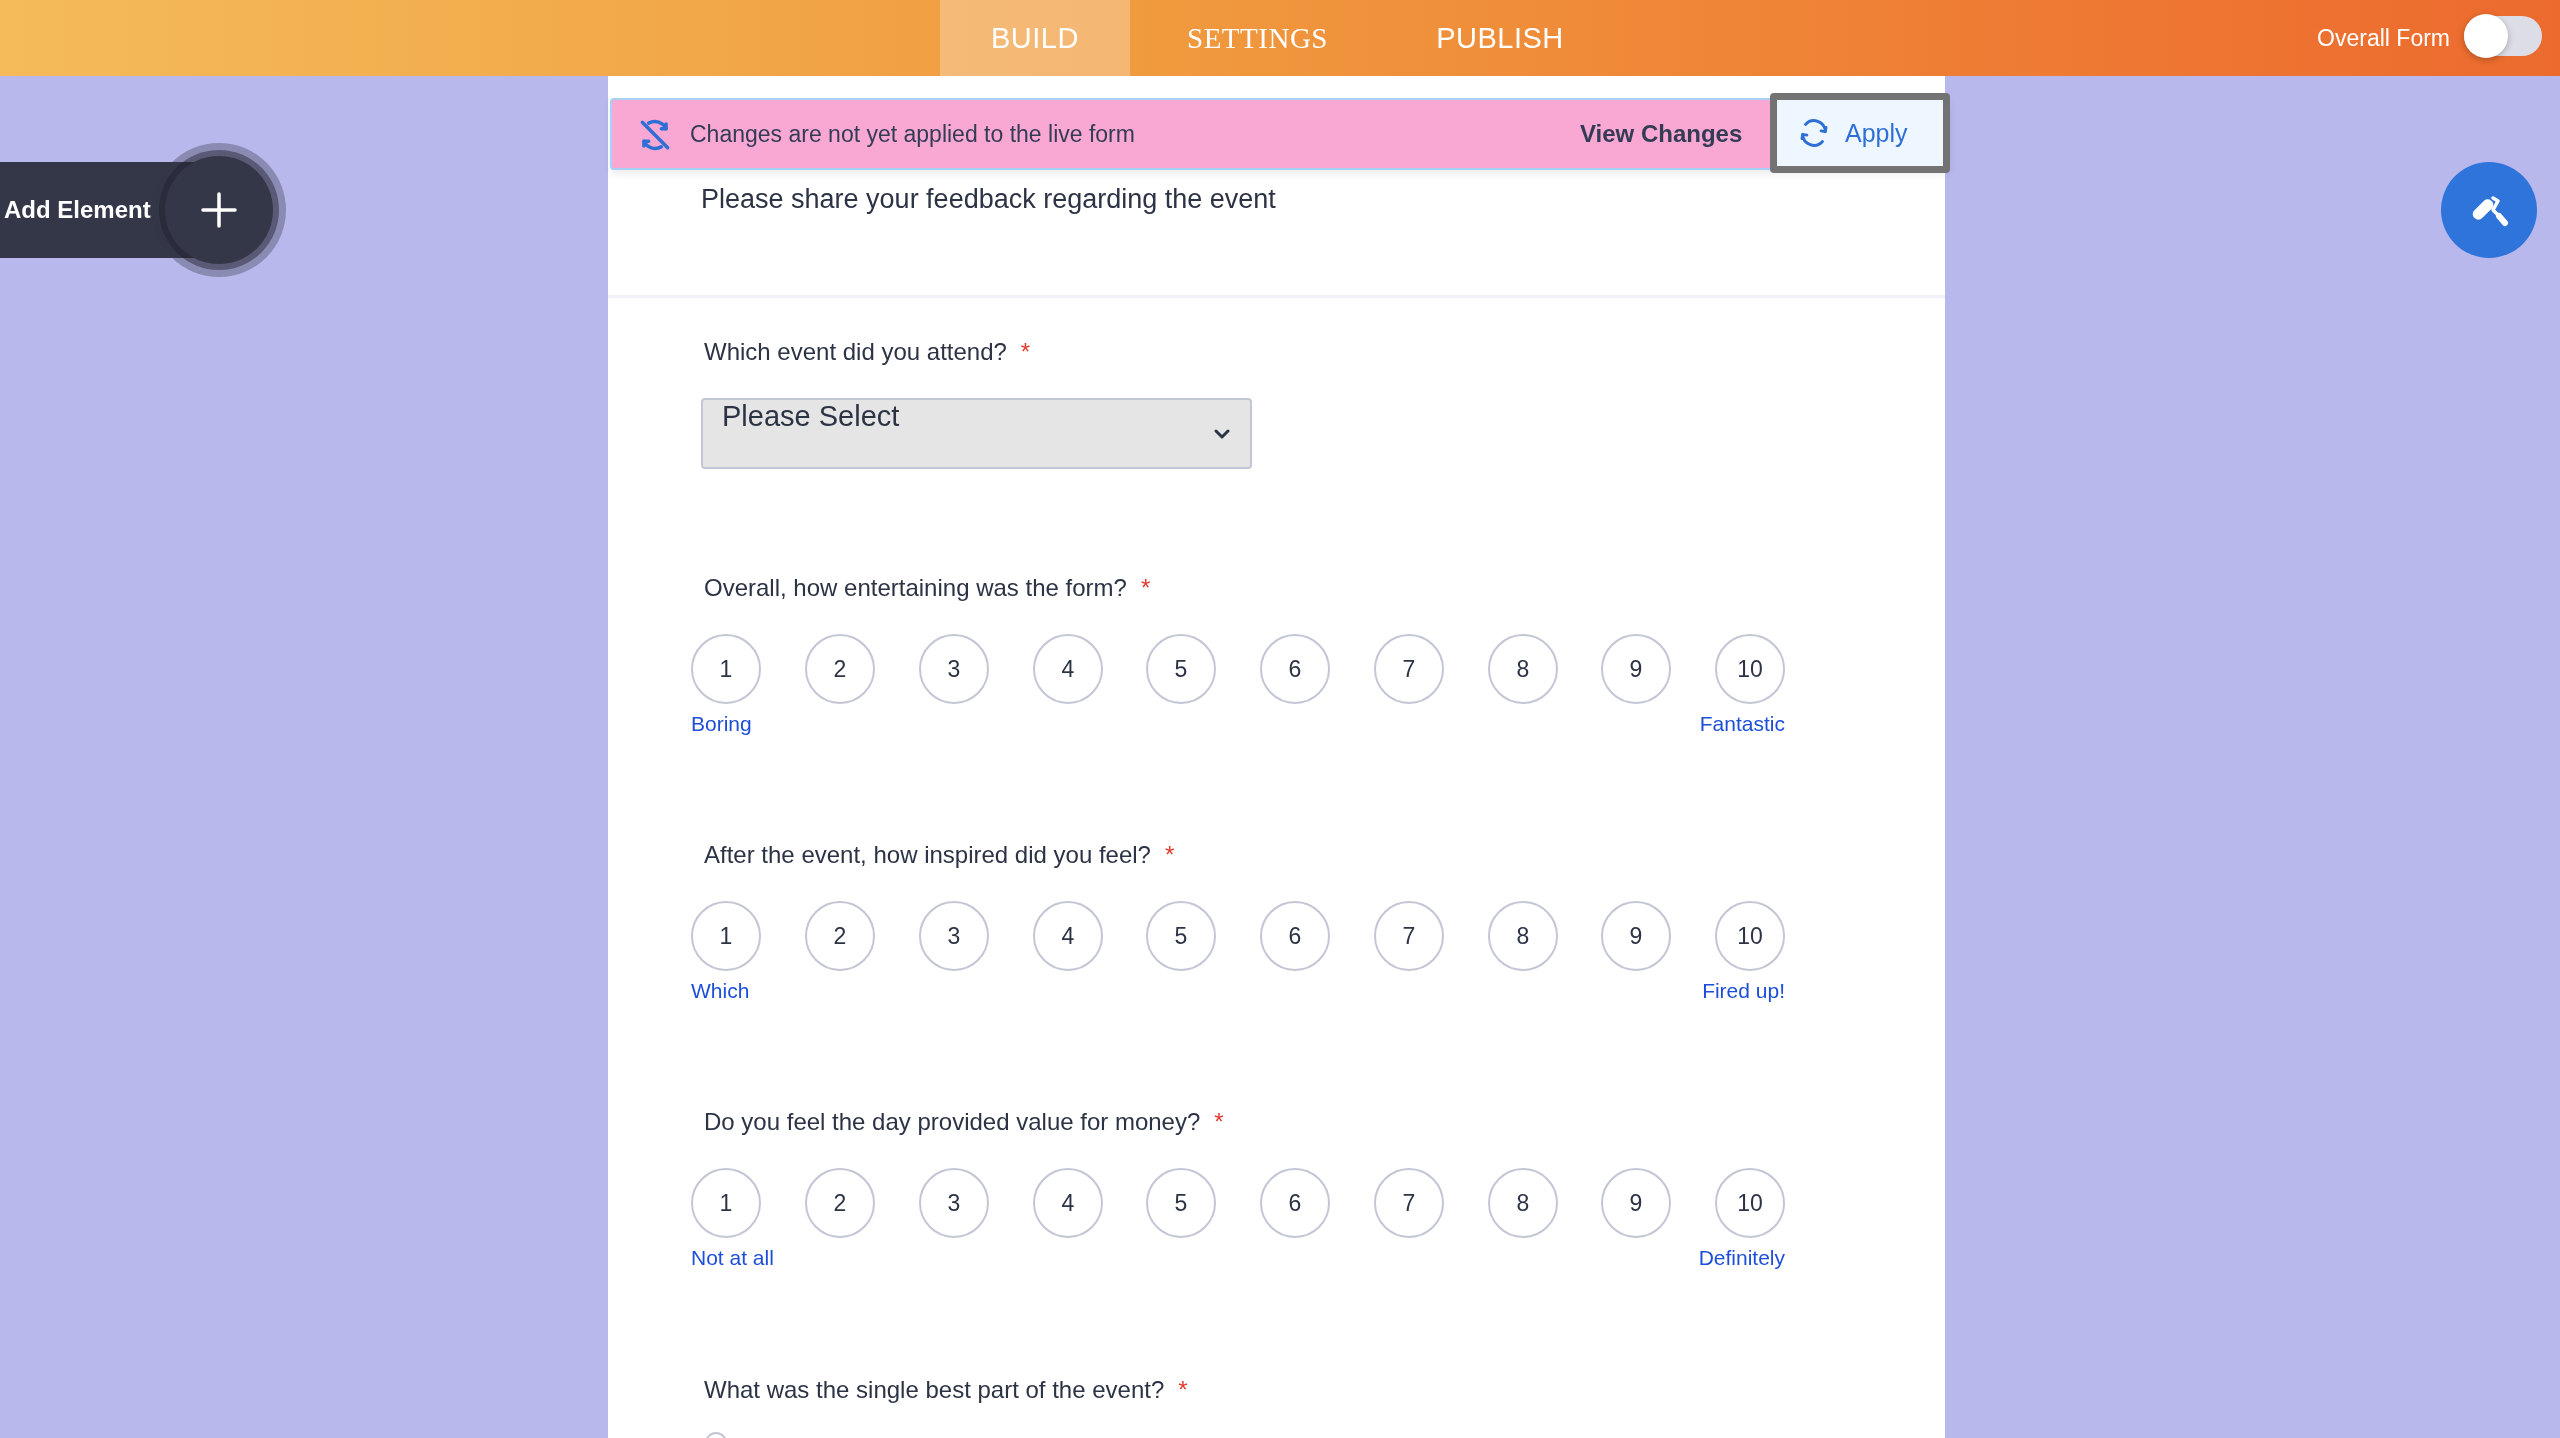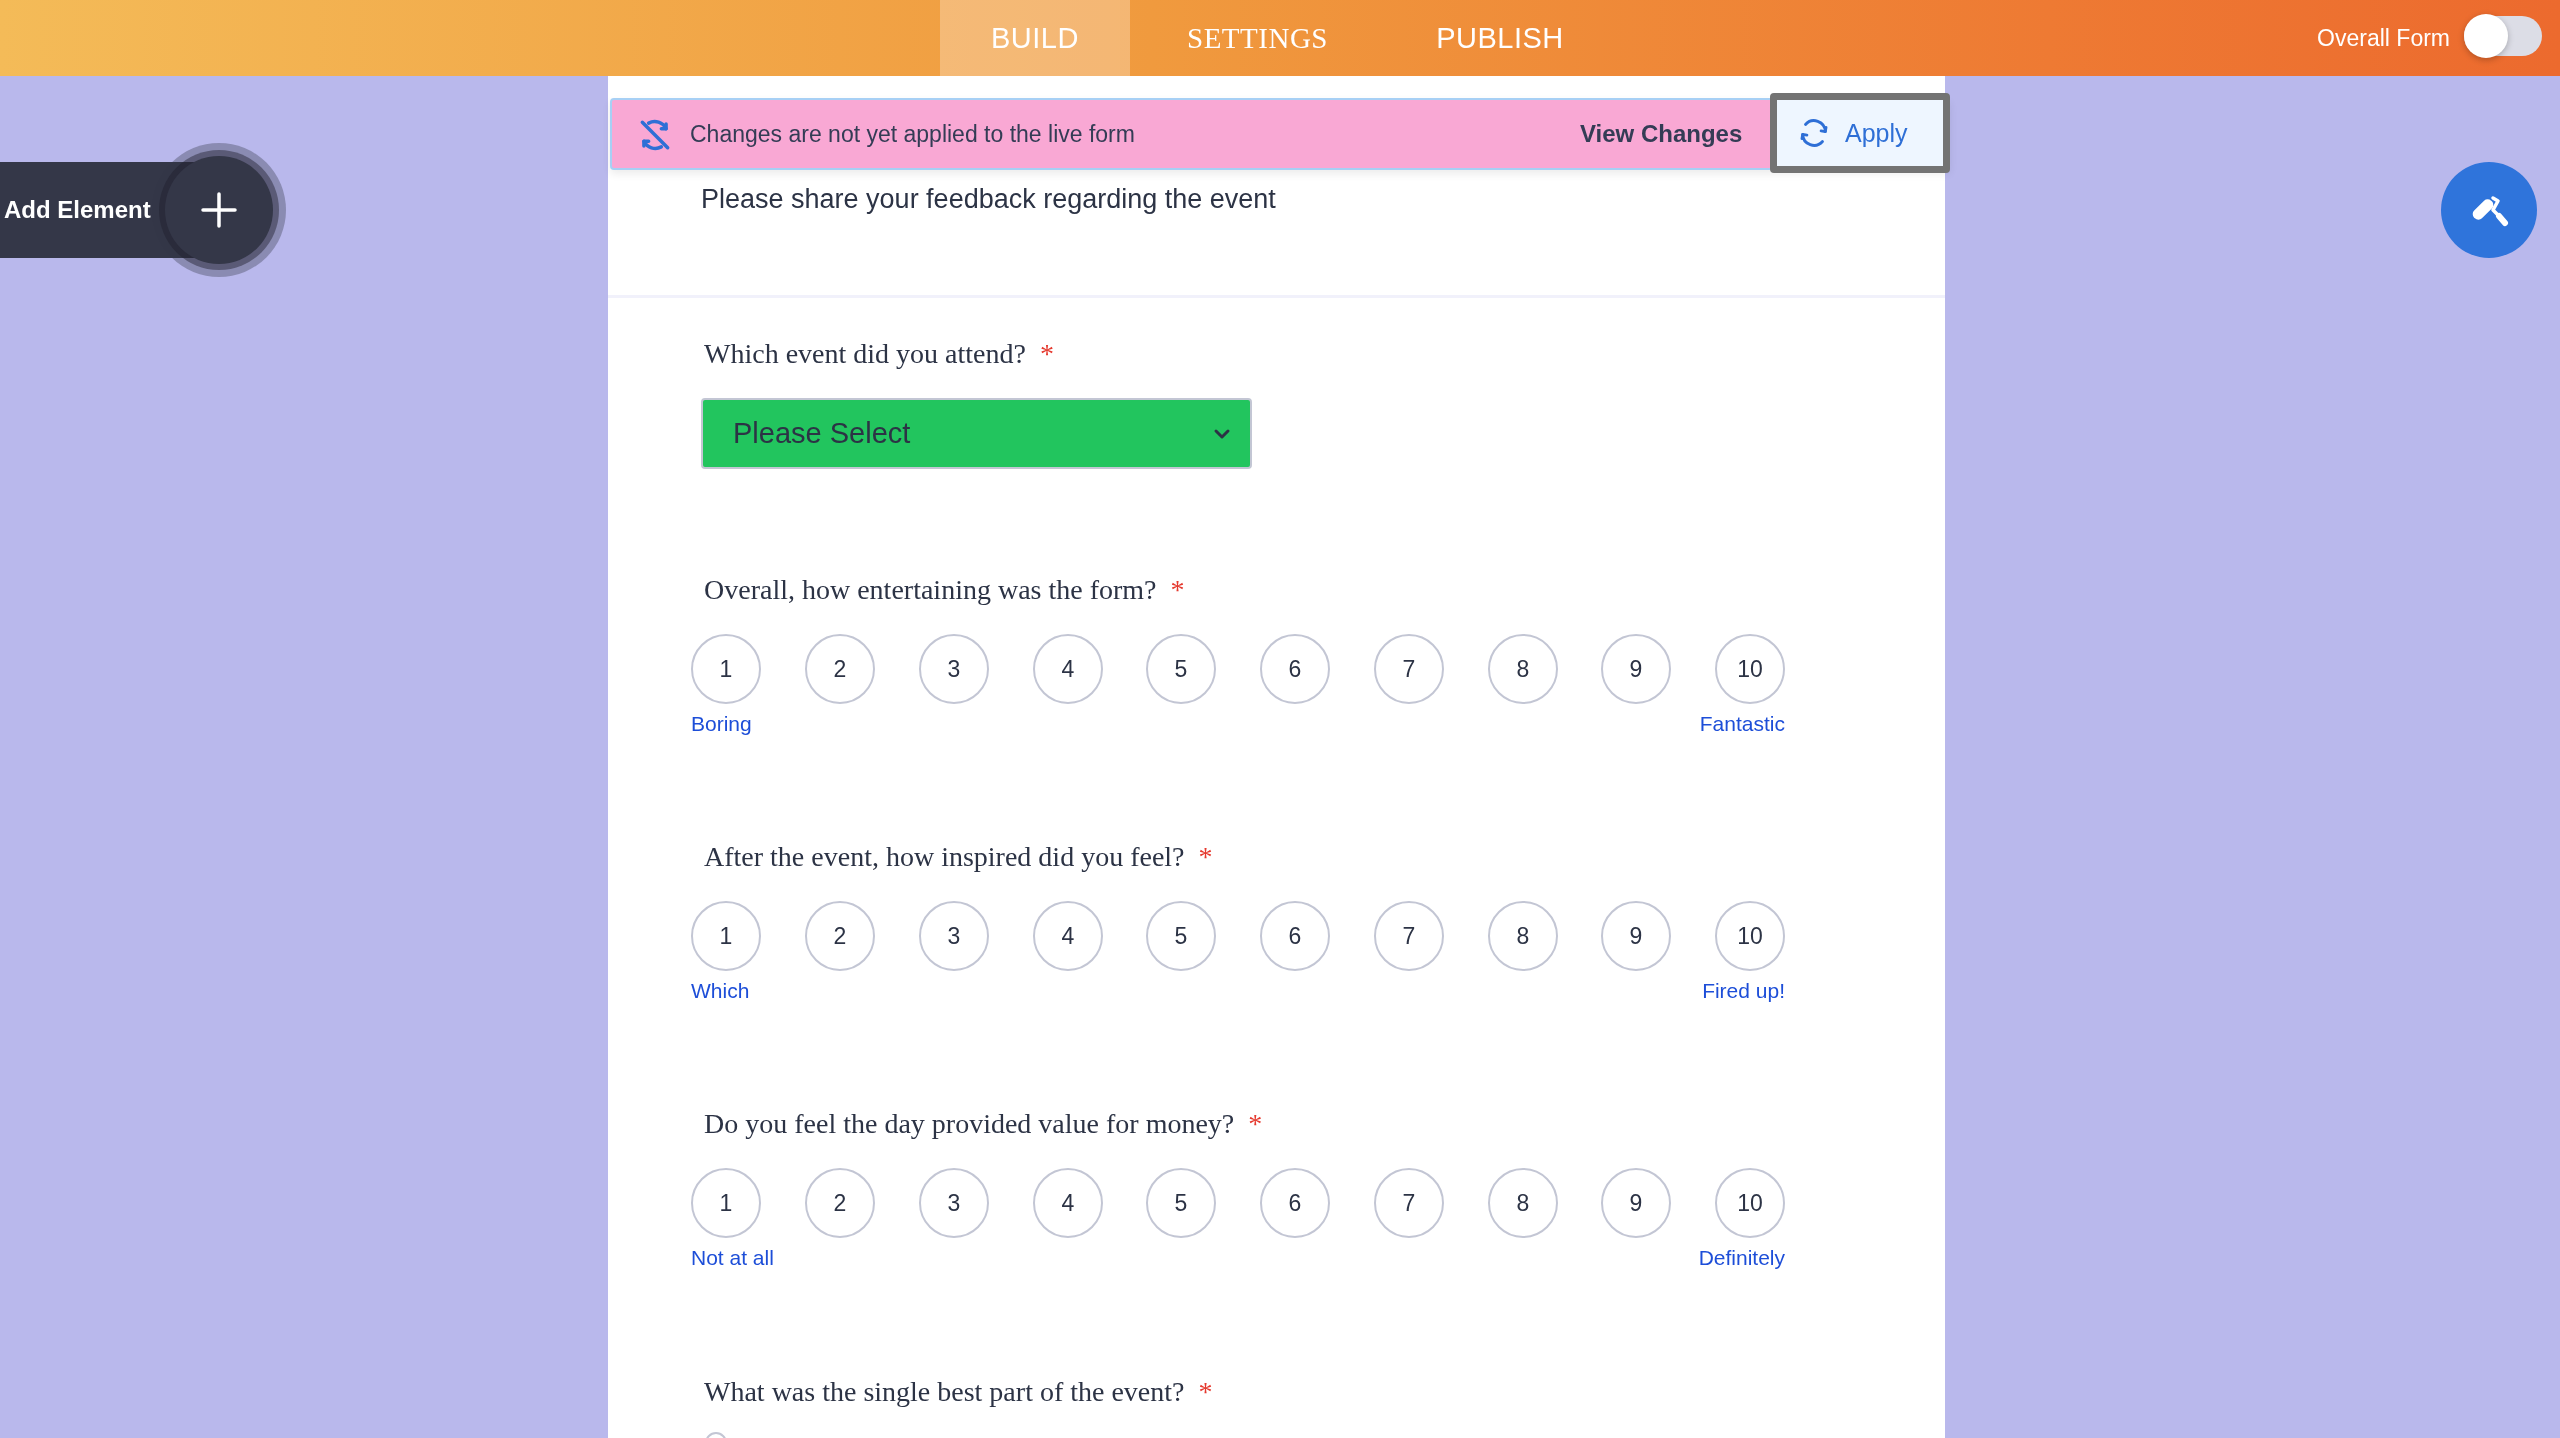--- a/index.html
+++ b/index.html
@@ -59,27 +59,27 @@
     color: #2e6fd6; font-size: 25px;
   }
   .apply-box svg { width: 34px; height: 34px; margin-right: 14px; }
   .intro {
     position: absolute; left: 701px; top: 184px; font-size: 27px; color: #2c3345;
   }
   .divider {
     position: absolute; left: 608px; top: 295px; width: 1337px; height: 3px; background: #f1f1fb;
   }
   .qlabel {
-    position: absolute; left: 704px; font-size: 28px; color: #2c3345; font-family: Liberation Serif, serif;
+    position: absolute; left: 704px; font-size: 24px; color: #2c3345;
   }
   .req { color: #e5392e; margin-left: 14px; }
   .select {
     position: absolute; left: 701px; top: 398px; width: 551px; height: 71px;
-    border: 2px solid #c3c6d4; border-radius: 4px; background: #22c55e;
-    display: flex; align-items: center; padding-left: 30px; font-size: 29px; color: #2c3345;
+    border: 2px solid #c3c6d4; border-radius: 4px; background: #e5e5e5;
+    display: flex; align-items: flex-start; padding-left: 19px; font-size: 29px; color: #2c3345;
   }
   .select .chev { position: absolute; right: 18px; top: 26px; width: 20px; height: 16px; }
   .scale { position: absolute; left: 691px; width: 1094px; height: 72px; }
   .circle {
     position: absolute; top: 0; width: 70px; height: 70px; border-radius: 50%;
     border: 2px solid #c3c6d4; background: #fff;
     display: flex; align-items: center; justify-content: center;
     font-size: 23px; color: #2c3345;
   }
   .minlbl, .maxlbl { position: absolute; font-size: 21px; color: #1d4ed8; }

